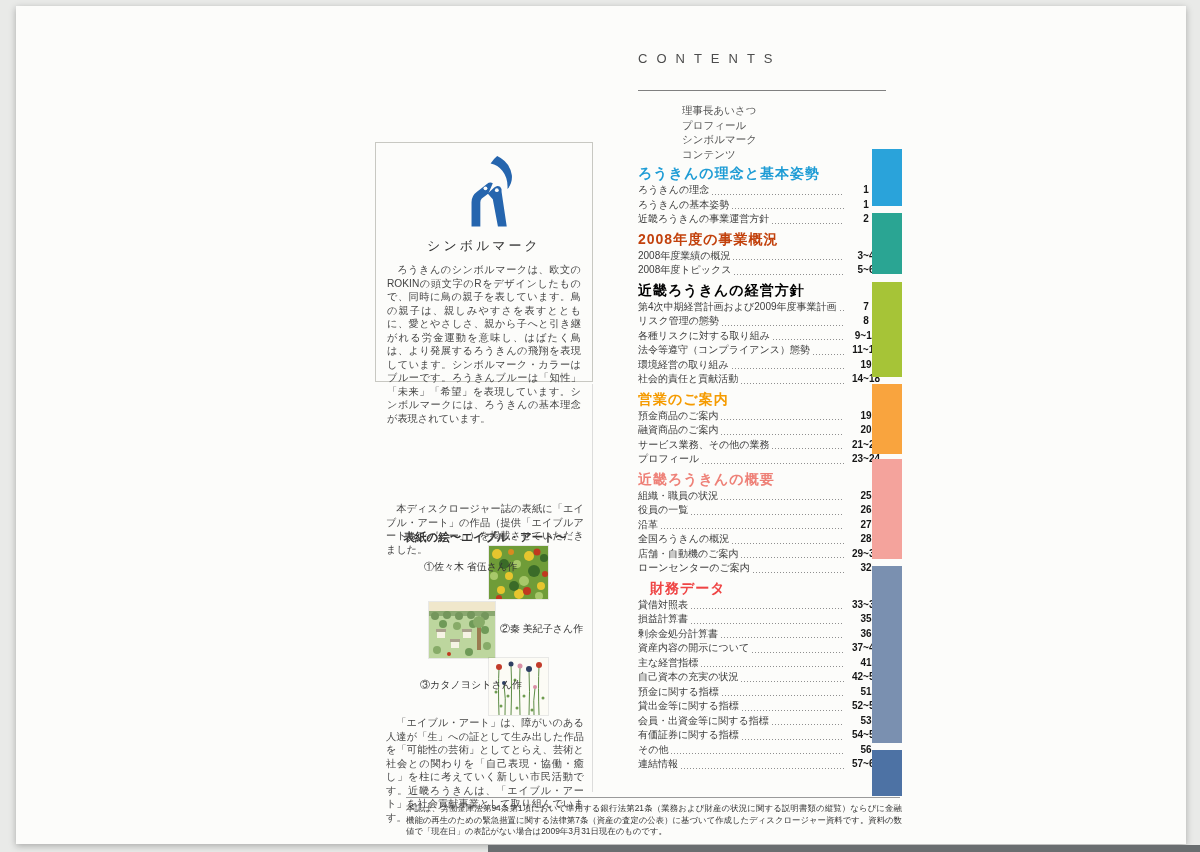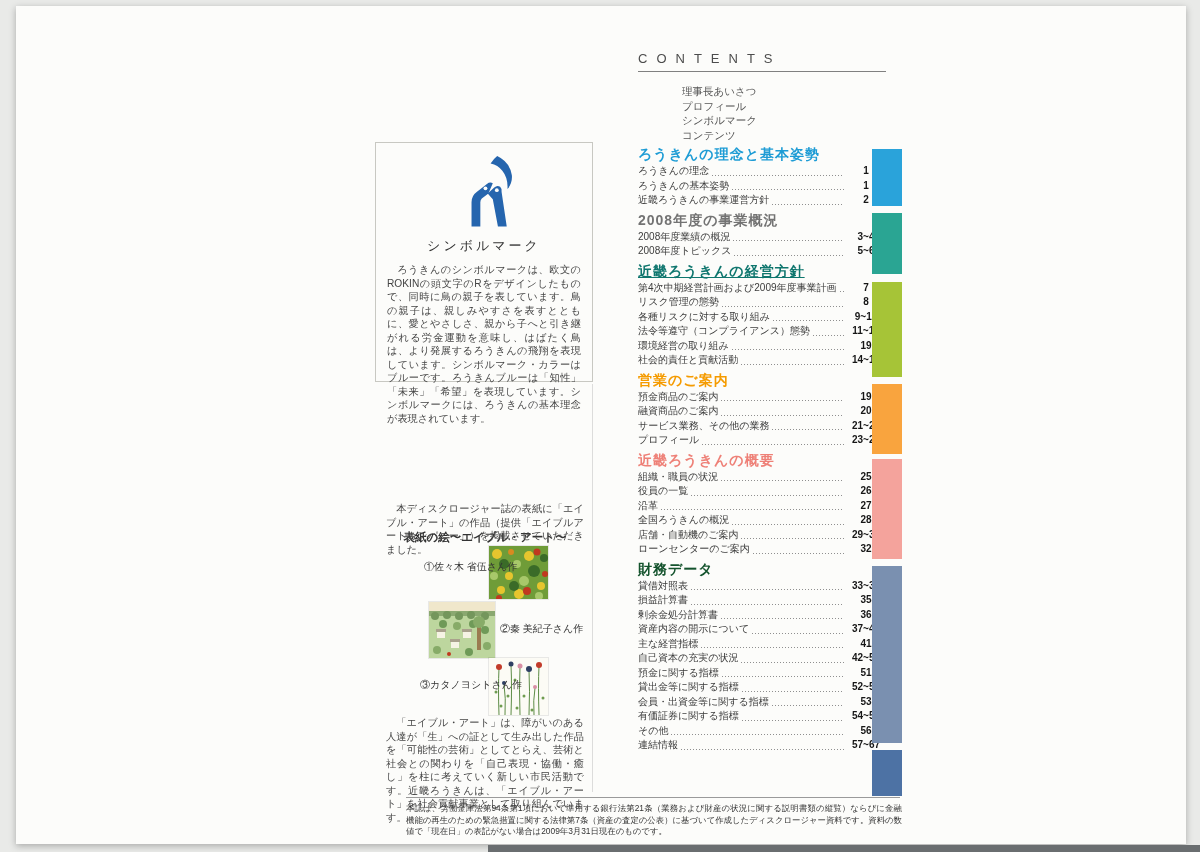--- a/index.html
+++ b/index.html
@@ -33,21 +33,21 @@
   .cover-art{position:absolute;left:362px;top:478px;width:214px;height:306px;}
   .cover-title{position:absolute;top:0;left:0;width:100%;text-align:center;font-size:11.5px;font-weight:bold;color:#333;margin-top:46px;}
   .cover-intro{position:absolute;top:18px;left:8px;width:198px;font-size:10.2px;line-height:13.5px;color:#444;text-align:justify;text-indent:1em;}
   .artwork{position:absolute;box-shadow:0 0 0 1px rgba(0,0,0,.08);}
   .art-caption{position:absolute;font-size:10px;color:#333;white-space:nowrap;}
   .cover-outro{position:absolute;top:232px;left:8px;width:198px;font-size:10.2px;line-height:13.5px;color:#444;text-align:justify;text-indent:1em;}
   
   .contents-col{position:absolute;left:622px;top:46px;width:248px;}
   .contents-title{
     font-size:13px;letter-spacing:9px;color:#4c4c4c;line-height:14px;
-    padding-bottom:5px;border-bottom:1px solid #808080;font-weight:500;
+    padding-bottom:24px;border-bottom:1px solid #808080;font-weight:500;
   }
   .intro-list{margin-top:12px;}
   .intro-item{font-size:10.5px;line-height:14.6px;color:#555;margin-left:44px;}
   .toc-section{margin-top:3px;}
   .toc-header{font-size:14px;font-weight:bold;letter-spacing:1px;line-height:16px;margin:4px 0 2px 0;}
   .toc-row{display:flex;align-items:flex-end;font-size:10px;line-height:14.5px;color:#3c3c3c;}
   .toc-label{white-space:nowrap;padding-right:2px;}
   .toc-leader{
     flex:1;min-width:4px;height:1px;align-self:flex-end;margin:0 2px 3px 1px;
     background:repeating-linear-gradient(90deg,#8f8f8f 0 1px,transparent 1px 3px);
@@ -189,34 +189,34 @@
             <span class="toc-leader"></span>
             <span class="toc-pages">1</span>
           </div>
           <div class="toc-row">
             <span class="toc-label">近畿ろうきんの事業運営方針</span>
             <span class="toc-leader"></span>
             <span class="toc-pages">2</span>
           </div>
         </div>
         <div class="toc-section">
-          <div class="toc-header" style="color: #737373;">2008年度の事業概況</div>
+          <div class="toc-header" style="color: #c2410c;">2008年度の事業概況</div>
           <div class="toc-row">
             <span class="toc-label">2008年度業績の概況</span>
             <span class="toc-leader"></span>
             <span class="toc-pages">3~4</span>
           </div>
           <div class="toc-row">
             <span class="toc-label">2008年度トピックス</span>
             <span class="toc-leader"></span>
             <span class="toc-pages">5~6</span>
           </div>
         </div>
         <div class="toc-section">
-          <div class="toc-header" style="color: #0f766e; text-decoration: underline;">近畿ろうきんの経営方針</div>
+          <div class="toc-header" style="color: #000000;">近畿ろうきんの経営方針</div>
           <div class="toc-row">
             <span class="toc-label">第4次中期経営計画および2009年度事業計画</span>
             <span class="toc-leader"></span>
             <span class="toc-pages">7</span>
           </div>
           <div class="toc-row">
             <span class="toc-label">リスク管理の態勢</span>
             <span class="toc-leader"></span>
             <span class="toc-pages">8</span>
           </div>
@@ -291,21 +291,21 @@
             <span class="toc-leader"></span>
             <span class="toc-pages">29~31</span>
           </div>
           <div class="toc-row">
             <span class="toc-label">ローンセンターのご案内</span>
             <span class="toc-leader"></span>
             <span class="toc-pages">32</span>
           </div>
         </div>
         <div class="toc-section">
-          <div class="toc-header" style="color: #14532d;">財務データ</div>
+          <div class="toc-header" style="color: #ef4444; margin-left: 12px;">財務データ</div>
           <div class="toc-row">
             <span class="toc-label">貸借対照表</span>
             <span class="toc-leader"></span>
             <span class="toc-pages">33~34</span>
           </div>
           <div class="toc-row">
             <span class="toc-label">損益計算書</span>
             <span class="toc-leader"></span>
             <span class="toc-pages">35</span>
           </div>

